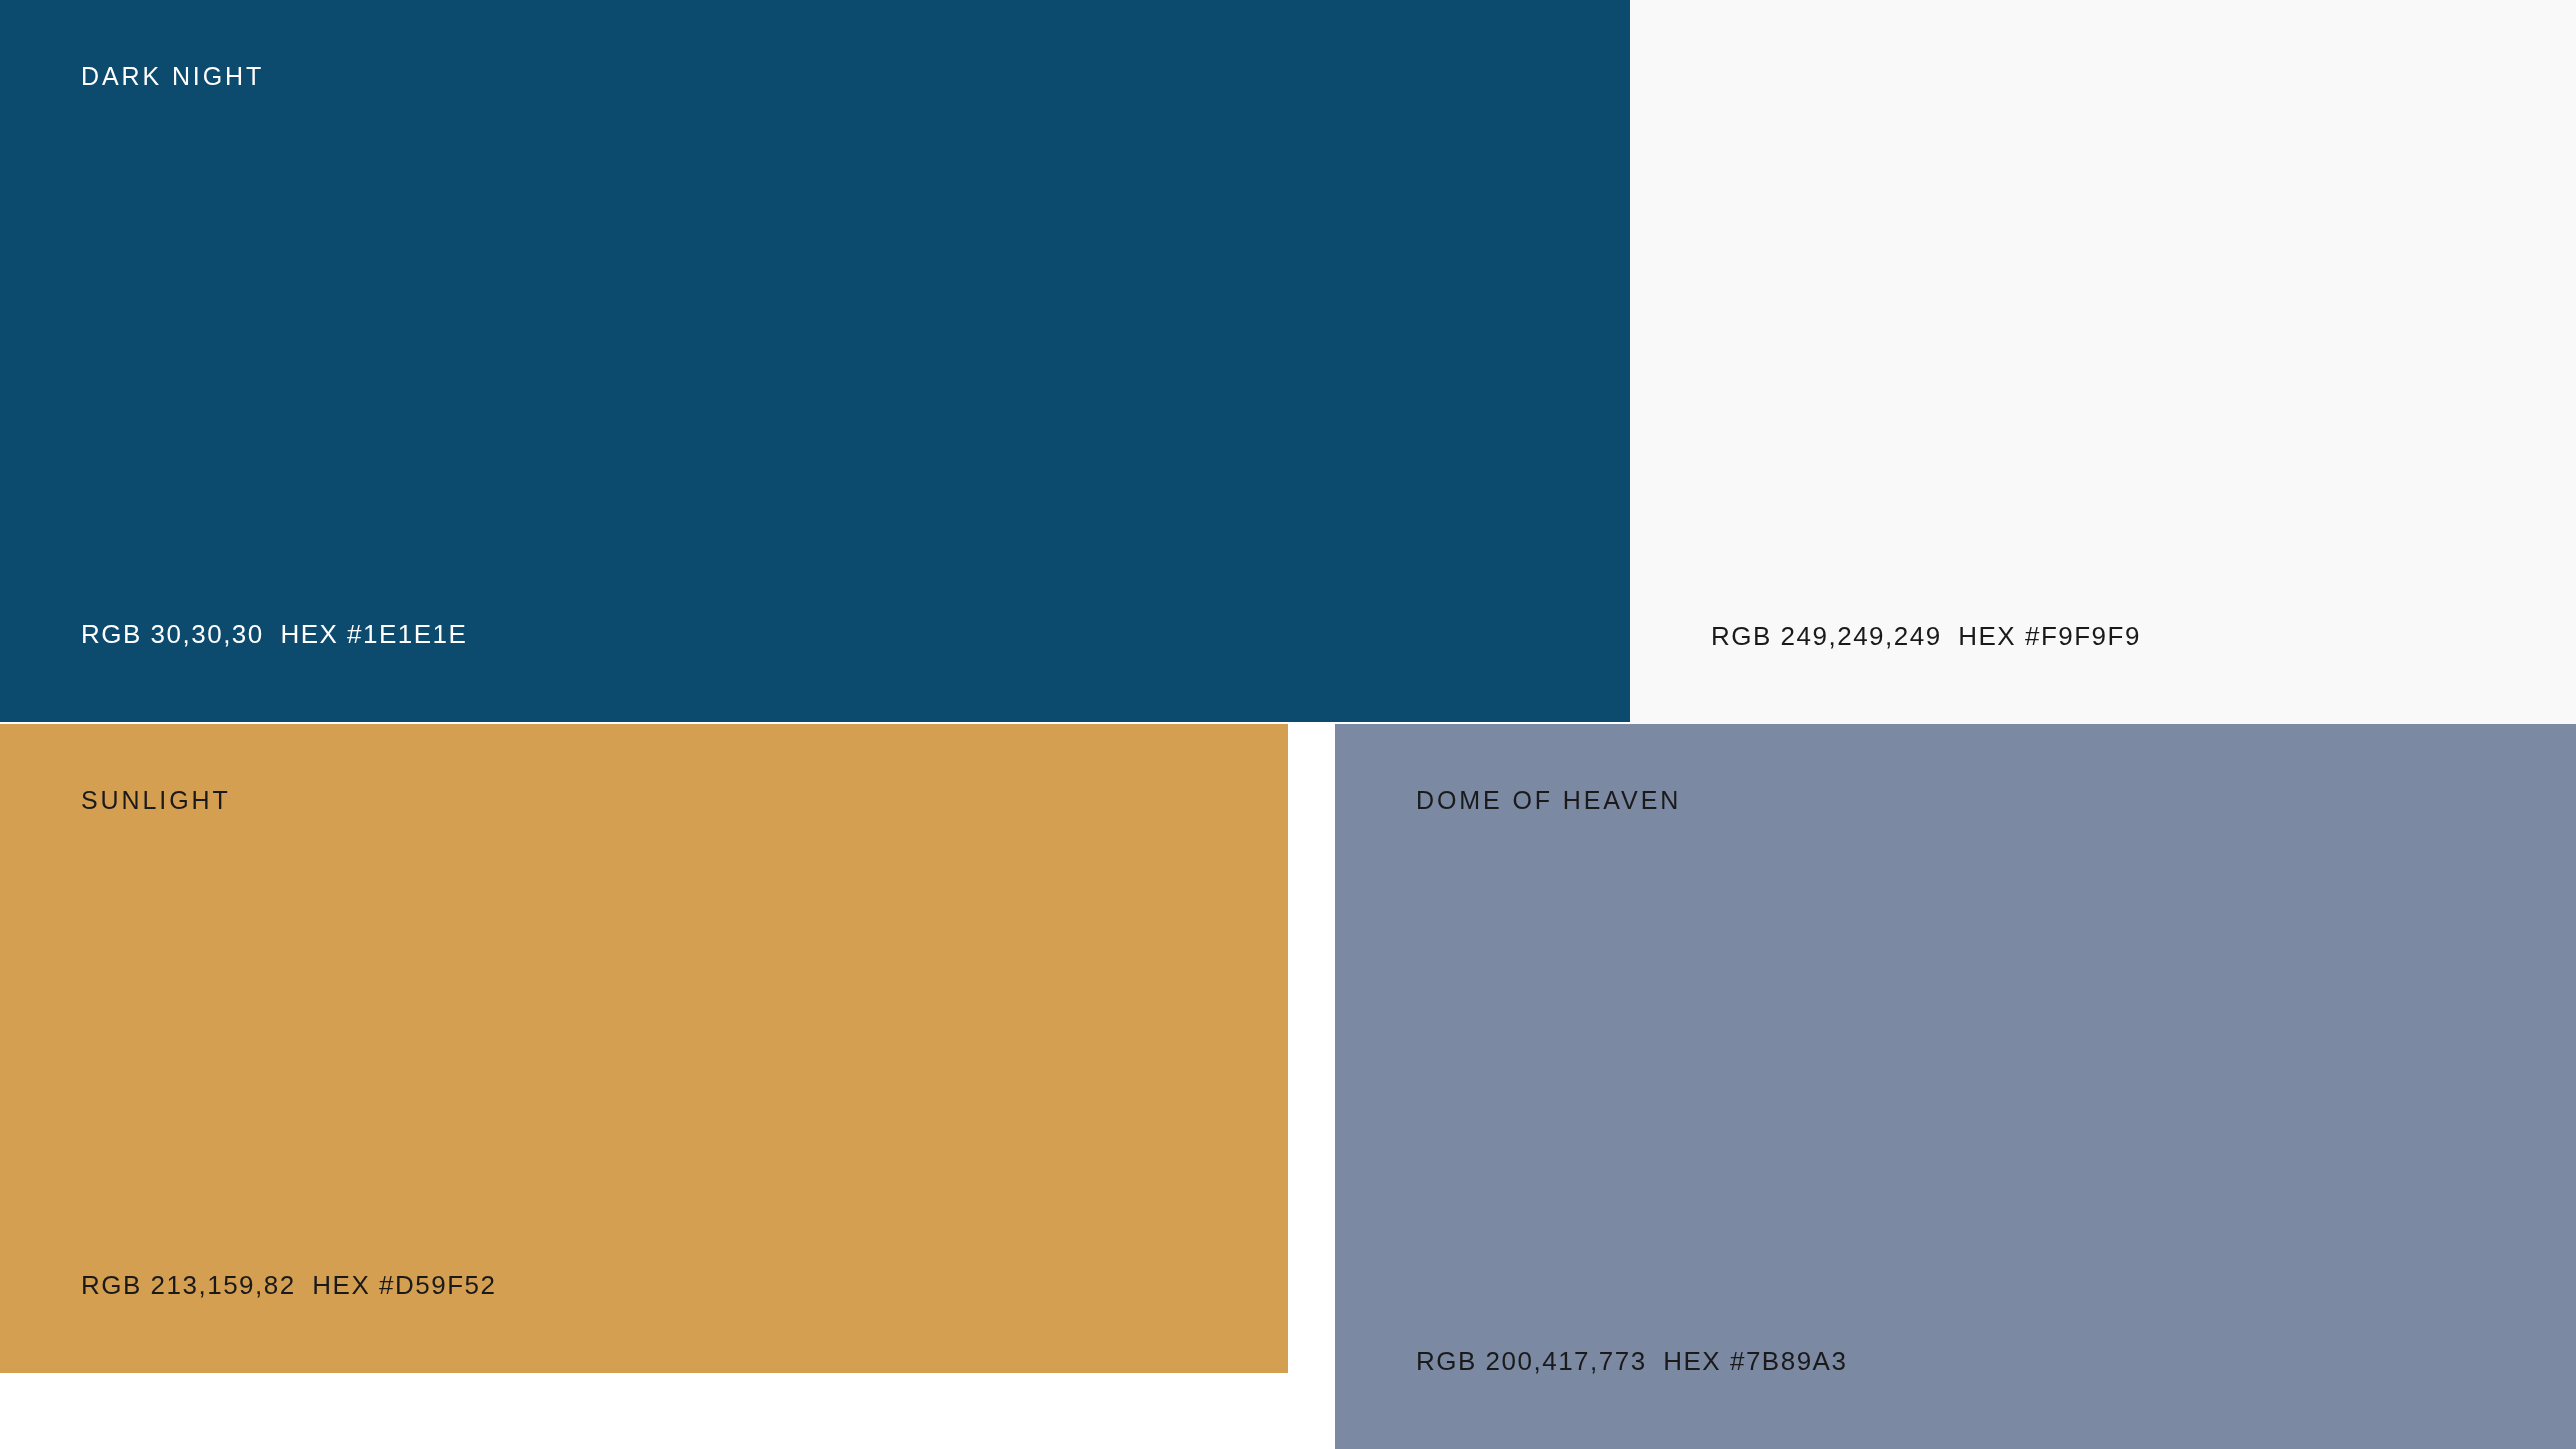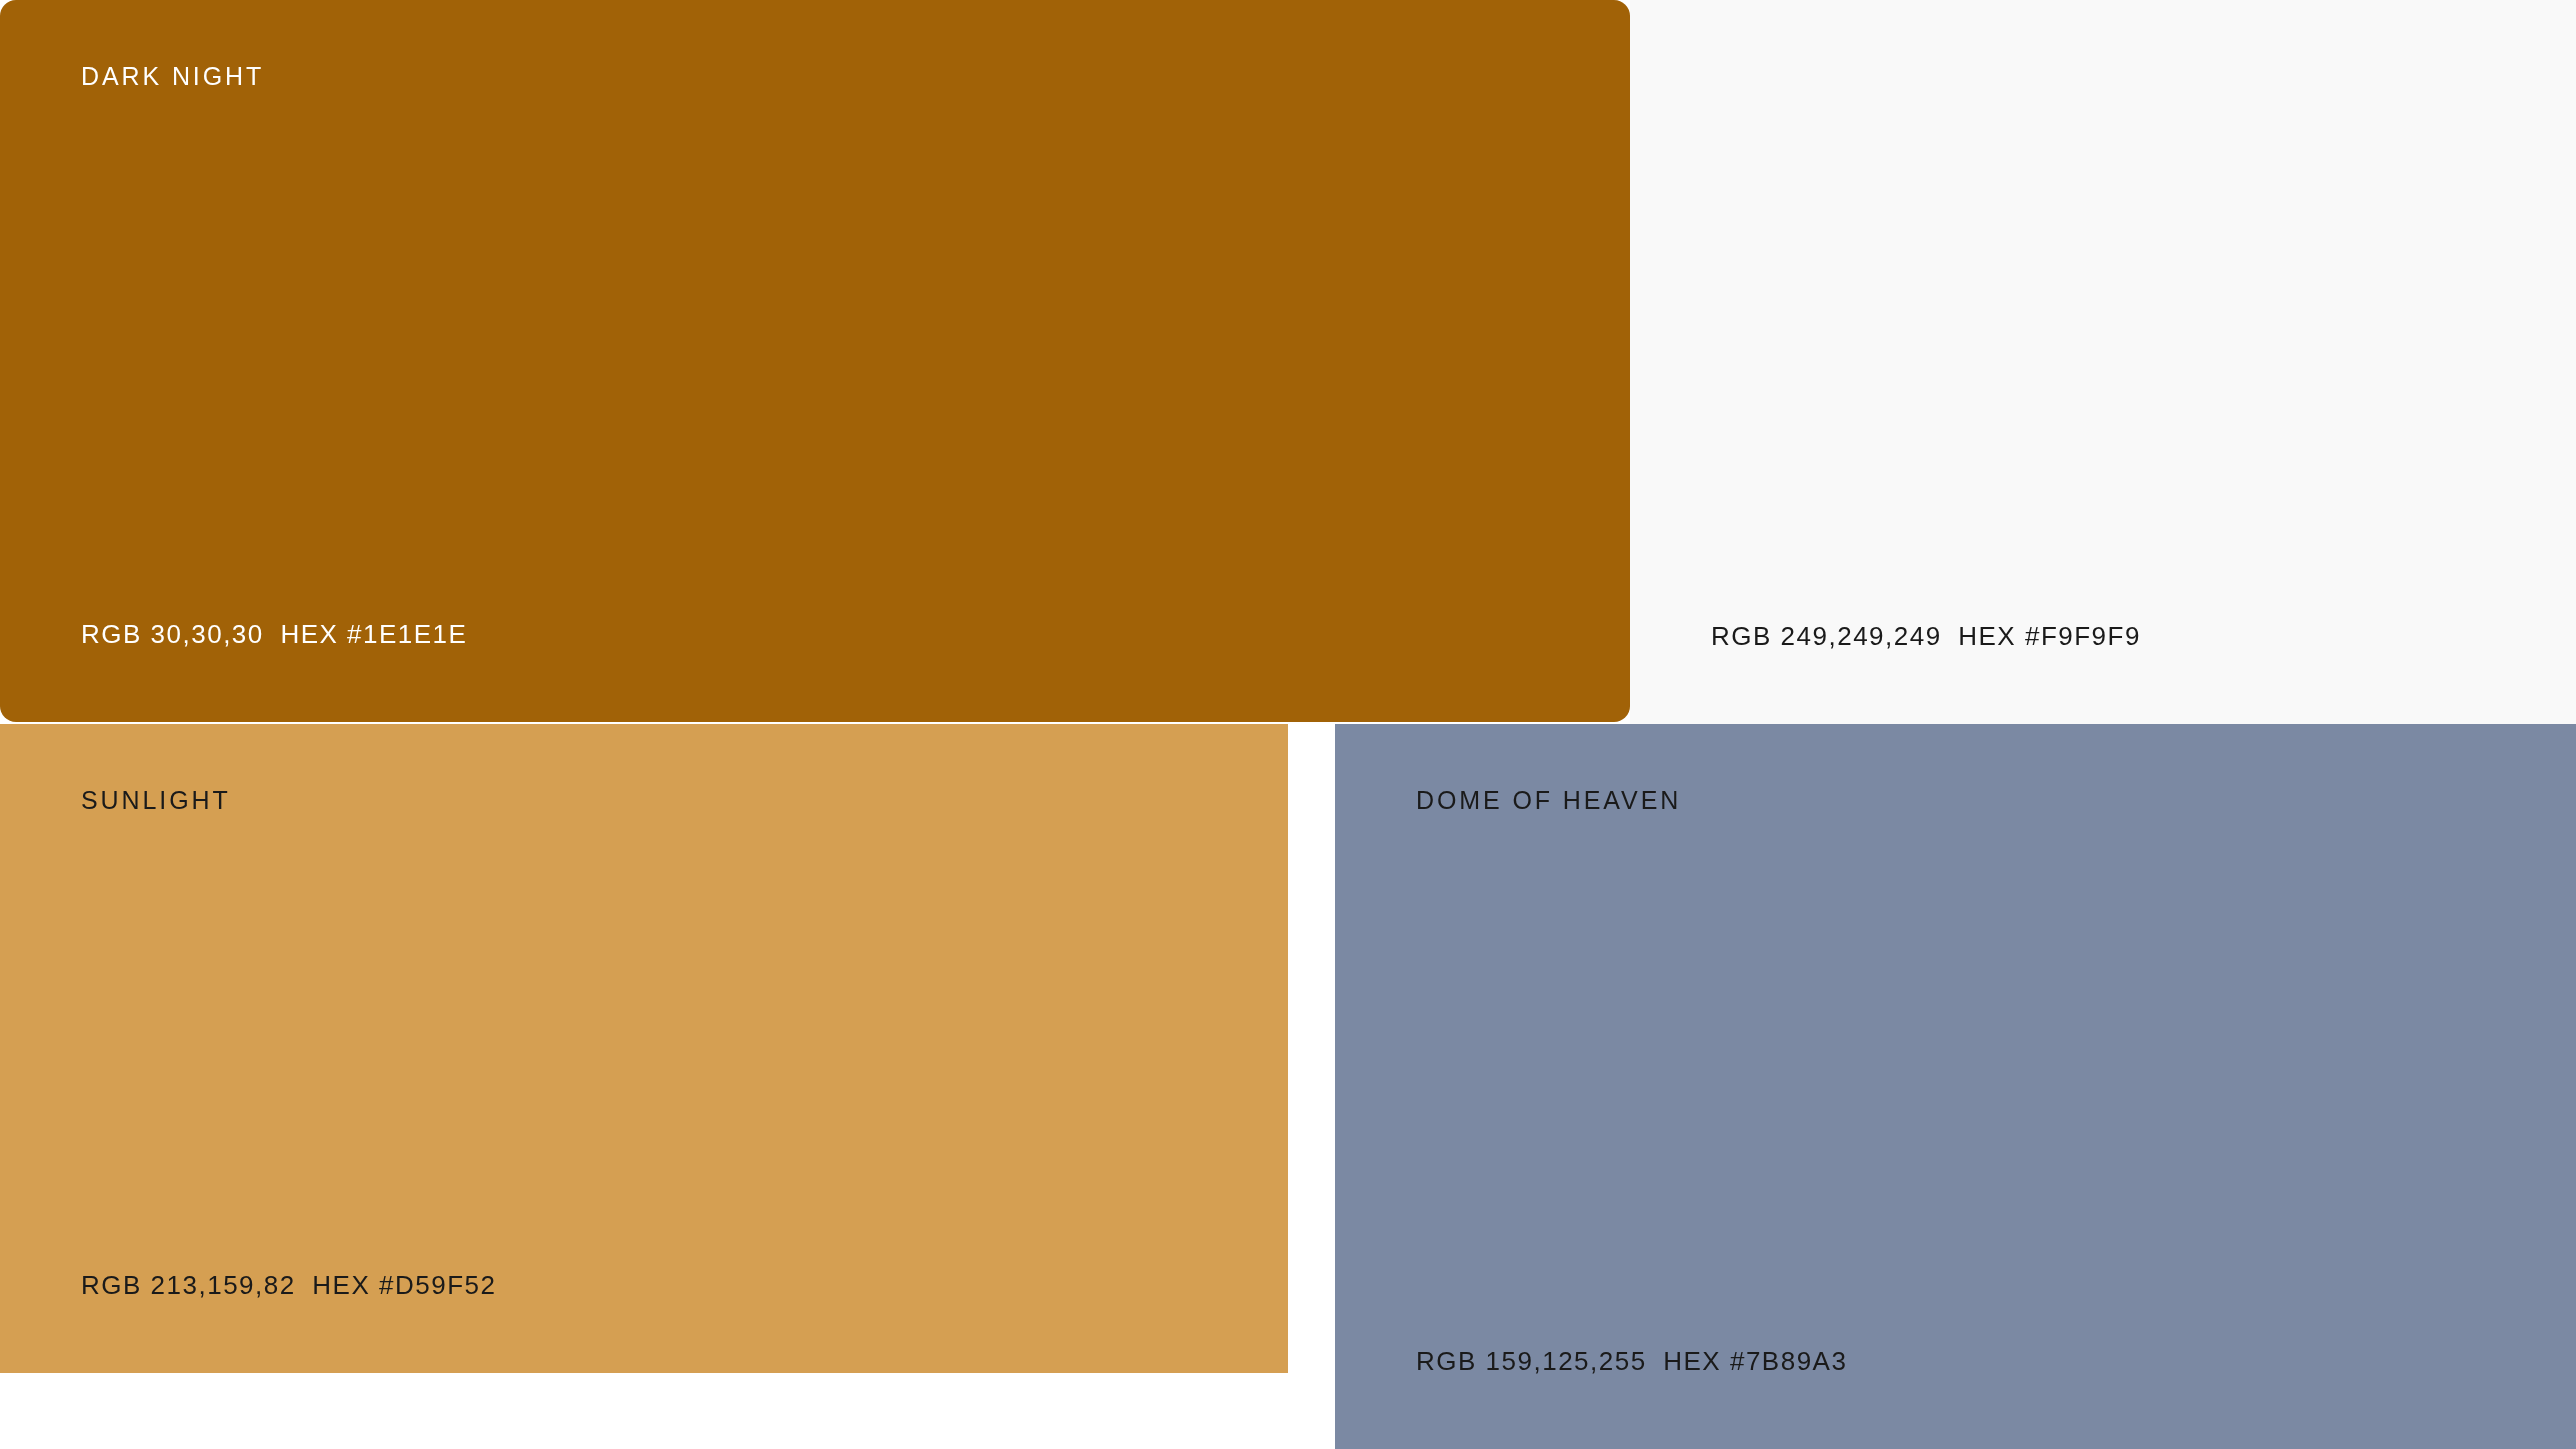--- a/index.html
+++ b/index.html
@@ -59,21 +59,21 @@
 
   
   .text-on-dark  { color: #ffffff; }
   .text-on-light { color: #1a1a1a; }
 </style>
 </head>
 <body>
 
 <div id="palette-board">
 
-  <div class="swatch" id="swatch-dark-night" style="background:#a16207;border-radius:16px;">
+  <div class="swatch" id="swatch-dark-night" style="background:#0c4a6e;">
     <div class="swatch-title text-on-dark">DARK NIGHT</div>
     <div class="swatch-values text-on-dark">
       <span>RGB 30,30,30</span><span class="value-gap"></span><span>HEX #1E1E1E</span>
     </div>
   </div>
 
   <div class="swatch" id="swatch-white" style="background:#F9F9F9;">
     <div class="swatch-values text-on-light">
       <span>RGB 249,249,249</span><span class="value-gap"></span><span>HEX #F9F9F9</span>
     </div>
@@ -82,18 +82,18 @@
   <div class="swatch" id="swatch-sunlight" style="background:#D59F52;">
     <div class="swatch-title text-on-light">SUNLIGHT</div>
     <div class="swatch-values text-on-light">
       <span>RGB 213,159,82</span><span class="value-gap"></span><span>HEX #D59F52</span>
     </div>
   </div>
 
   <div class="swatch" id="swatch-dome" style="background:#7B89A3;margin-left:47px;">
     <div class="swatch-title text-on-light">DOME OF HEAVEN</div>
     <div class="swatch-values text-on-light">
-      <span>RGB 159,125,255</span><span class="value-gap"></span><span>HEX #7B89A3</span>
+      <span>RGB 200,417,773</span><span class="value-gap"></span><span>HEX #7B89A3</span>
     </div>
   </div>
 
 </div>
 
 
 </body></html>

